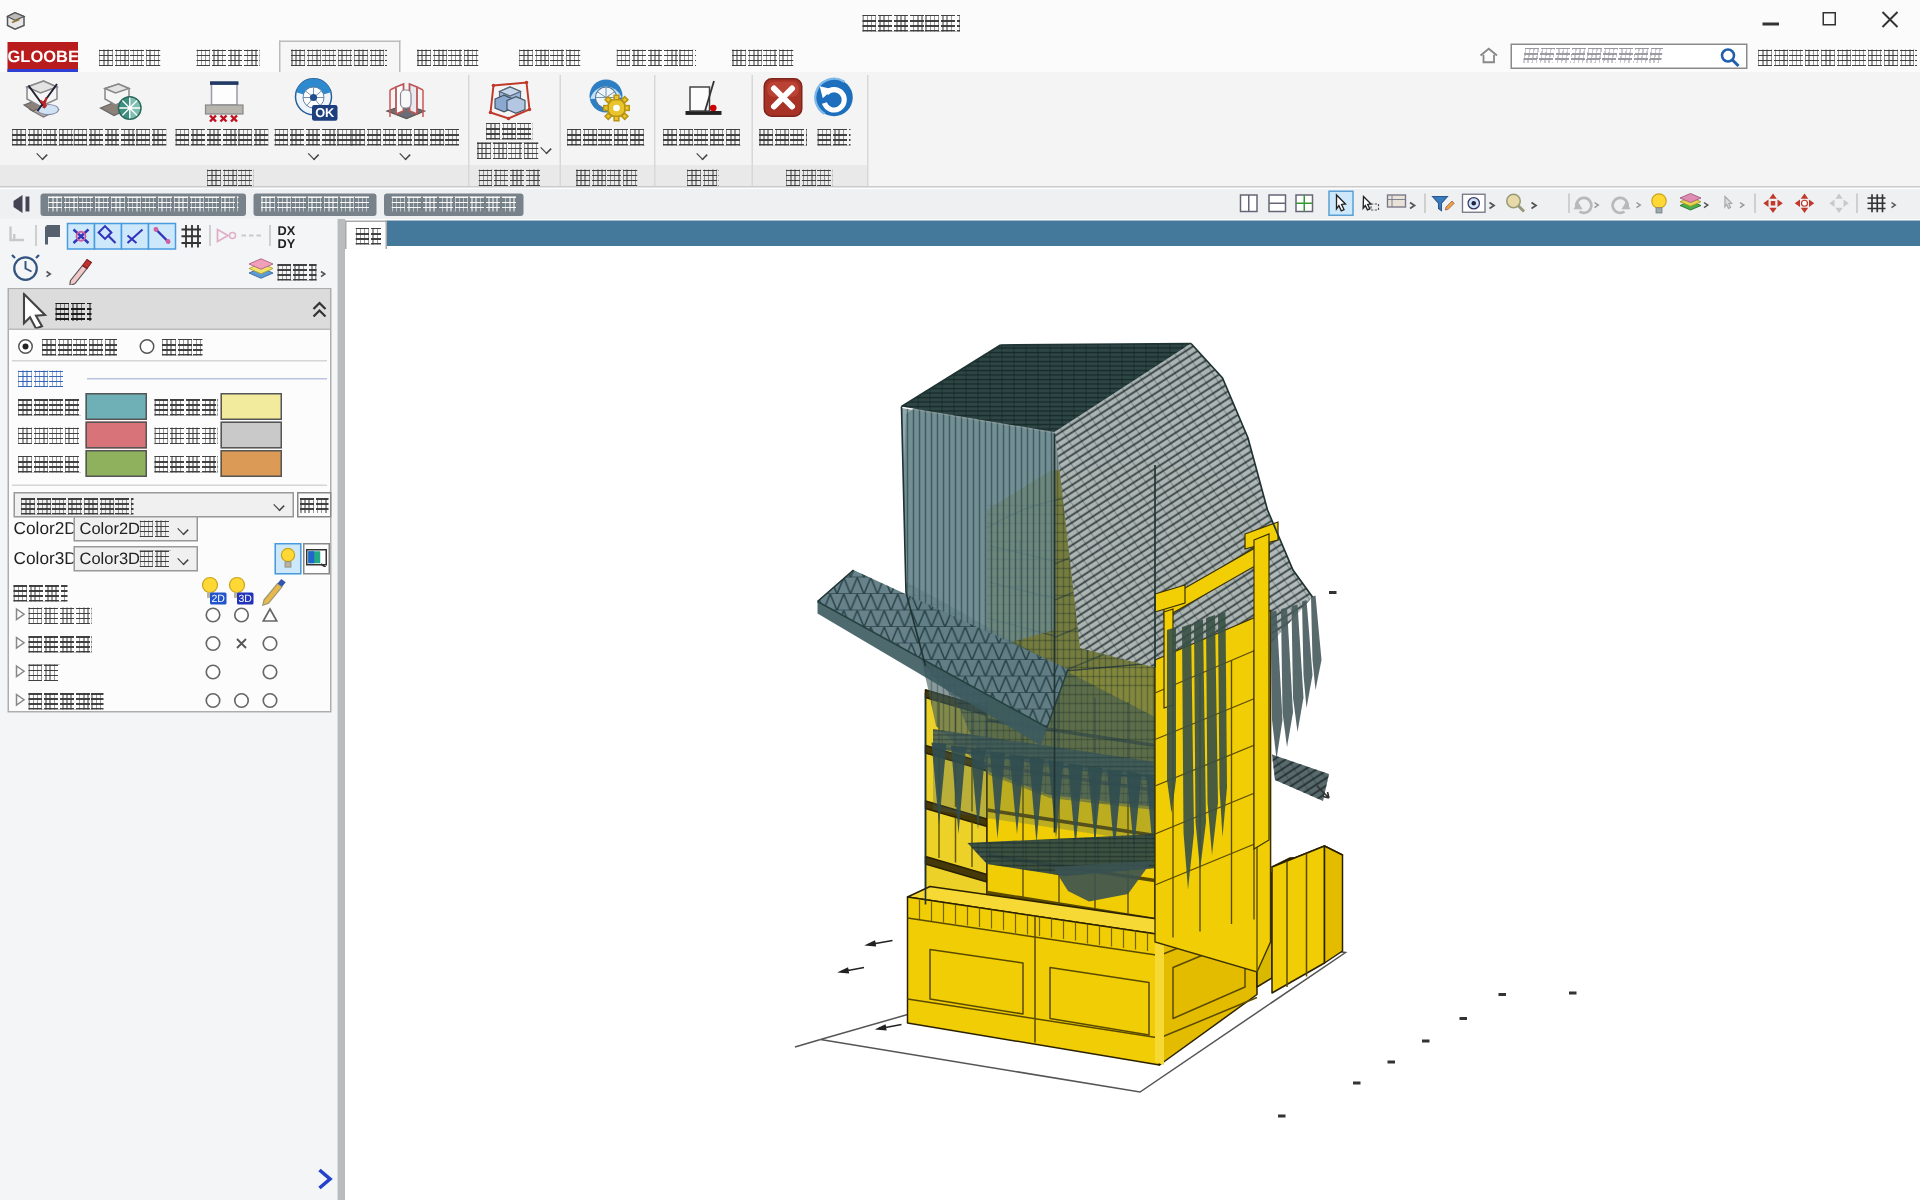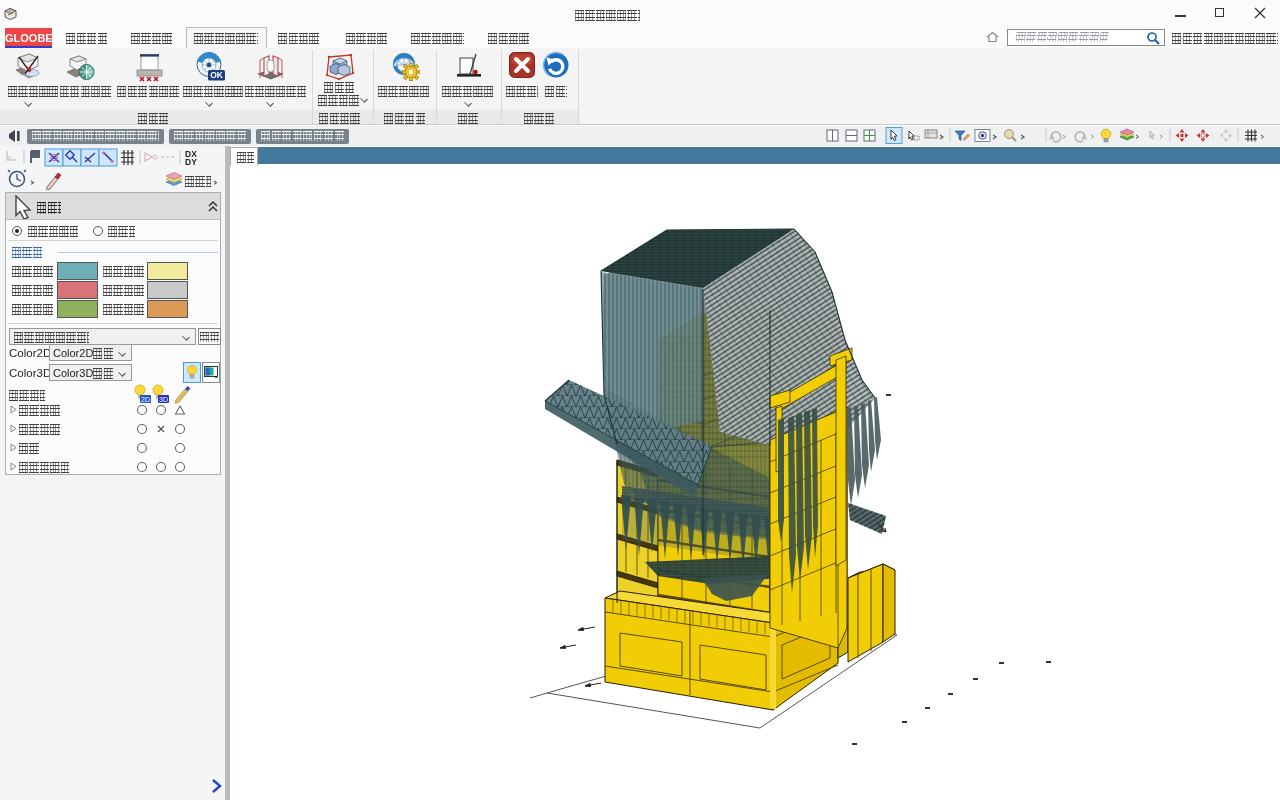--- a/index.html
+++ b/index.html
@@ -28,21 +28,21 @@
 <span class="t" style="left:575px;top:10px;width:65px;"></span>
 
 <div class="abs" style="left:1175px;top:15px;width:11px;height:1.5px;background:#333;"></div>
 <div class="abs" style="left:1215px;top:8px;width:9px;height:9px;border:1.3px solid #333;"></div>
 <svg class="abs" style="left:1254px;top:7px;" width="12" height="12" viewBox="0 0 12 12">
  <path d="M1,1 L11,11 M11,1 L1,11" stroke="#333" stroke-width="1.3"></path>
   </svg>
 
 <div class="abs" style="left:0;top:26px;width:1280px;height:22px;background:#fbfbfb;"></div>
 <div class="abs" style="left:186px;top:27px;width:81px;height:21px;background:#f6f6f6;border:1px solid #bbb;border-bottom:none;"></div>
-<div class="abs" style="left:5px;top:28px;width:47px;height:20px;background:#ef4444;color:#fff;font-size:11px;text-align:center;line-height:20px;font-weight:bold;">GLOOBE</div>
+<div class="abs" style="left:5px;top:28px;width:47px;height:20px;background:#b91c1c;color:#fff;font-size:11px;text-align:center;line-height:20px;font-weight:bold;">GLOOBE</div>
 <div class="abs" style="left:5px;top:46px;width:47px;height:2px;background:#2e3fd4;"></div>
 <span class="t" style="left:66px;top:33px;width:41px;--g:#fbfbfb"></span>
 <span class="t" style="left:131px;top:33px;width:42px;"></span>
 <span class="t" style="left:194px;top:33px;width:64px;--g:#f6f6f6"></span>
 <span class="t" style="left:278px;top:33px;width:41px;"></span>
 <span class="t" style="left:346px;top:33px;width:41px;"></span>
 <span class="t" style="left:411px;top:33px;width:53px;"></span>
 <span class="t" style="left:488px;top:33px;width:41px;"></span>
 
 <svg class="abs" style="left:986px;top:31px;" width="13" height="12" viewBox="0 0 13 12">

